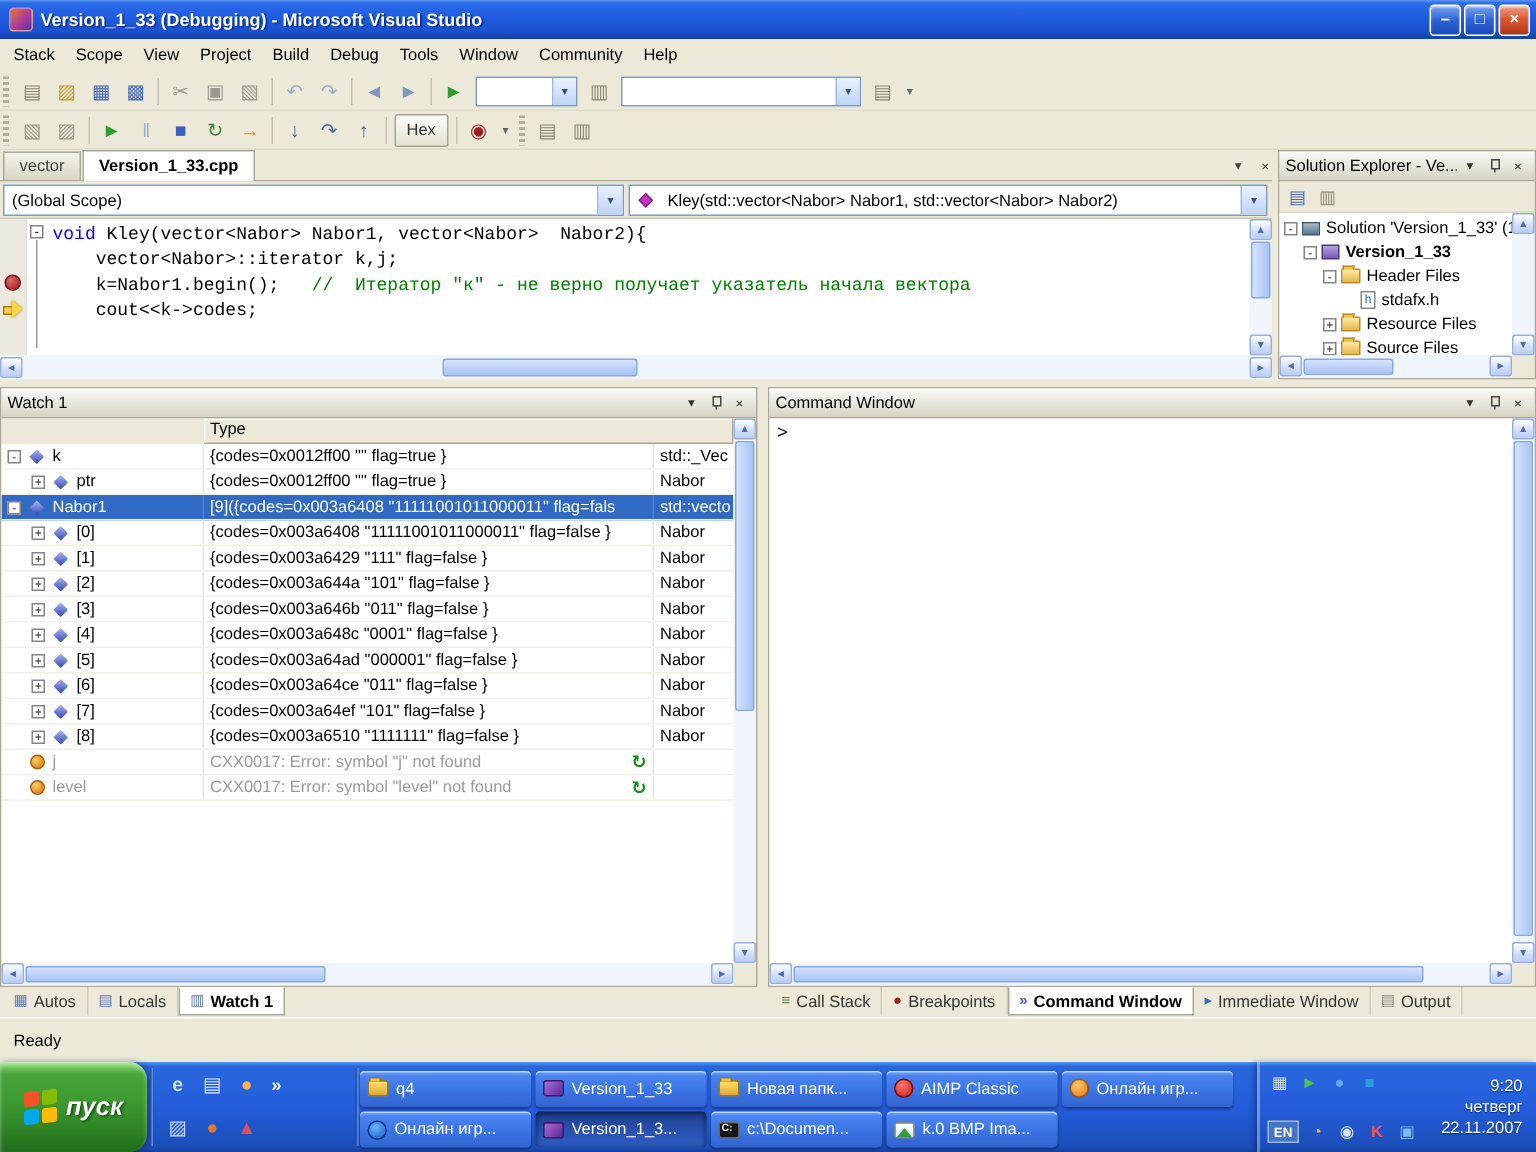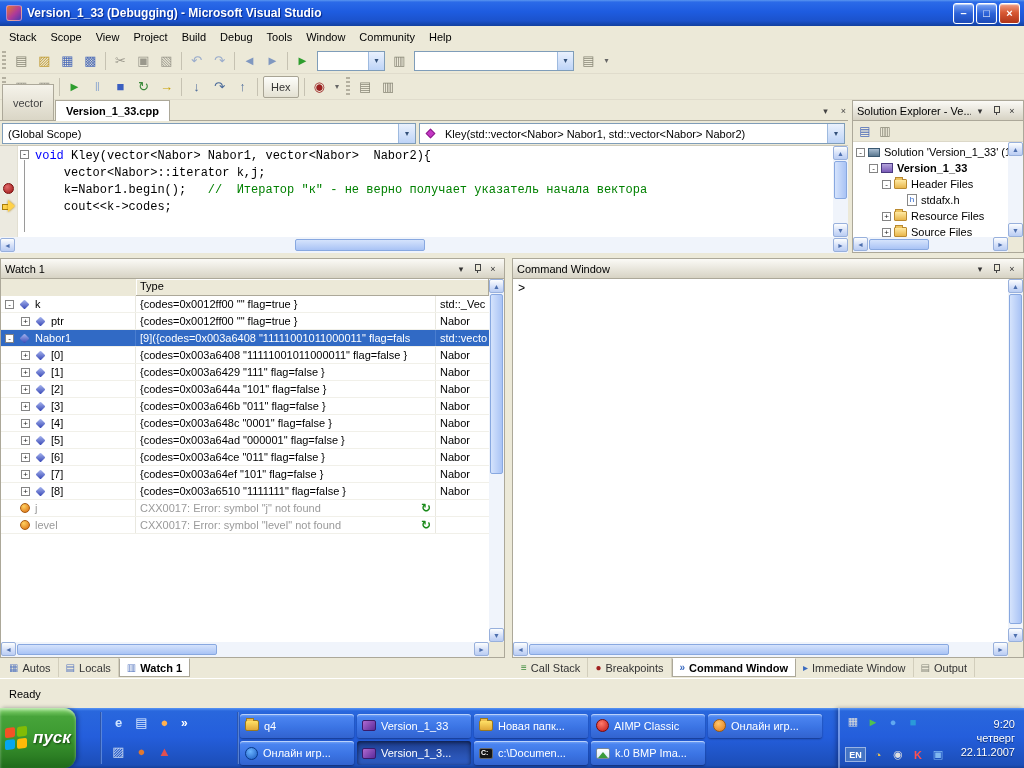--- a/index.html
+++ b/index.html
@@ -26,21 +26,21 @@
 .tbtn{width:23px;height:22px;display:inline-flex;align-items:center;justify-content:center;font-size:13px;flex:none;}
 .tbtn.ttext{width:auto;padding:0 7px;font-size:11px;color:#333;border:1px solid #a8a494;border-radius:2px;background:linear-gradient(#fdfdfa,#e4e1d2);margin:12px 2px;}
 .tsep{width:1px;height:18px;background:#c6c2b2;margin:0 3px;flex:none;}
 .grip{width:4px;height:20px;margin:0 4px 0 2px;flex:none;background:repeating-linear-gradient(180deg,#b4b0a0 0 2px,transparent 2px 4px);}
 .tcombo{height:20px;border:1px solid #7F9DB9;background:#fff;display:inline-flex;align-items:center;justify-content:flex-end;margin:0 3px;flex:none;}
 .tcombo-arrow{width:16px;height:18px;background:linear-gradient(#eaf1fd,#bed4f7);border-left:1px solid #9ebadf;display:flex;align-items:center;justify-content:center;color:#33507a;font-size:8px;}
 .tdd{width:13px;height:22px;display:inline-flex;align-items:center;justify-content:center;color:#666;font-size:8px;flex:none;}
 
 
 .tabstrip{position:absolute;left:0;top:100px;width:848px;height:21px;background:#ECE9D8;display:flex;align-items:flex-end;padding-left:2px;border-bottom:1px solid #aca899;}
-.tab{height:36px;padding:0 10px;display:flex;align-items:center;border:1px solid #aca899;border-bottom:none;background:linear-gradient(#f5f3ea,#dad6c6);margin-right:1px;color:#444;white-space:nowrap;}
+.tab{height:19px;padding:0 10px;display:flex;align-items:center;border:1px solid #aca899;border-bottom:none;background:linear-gradient(#f5f3ea,#dad6c6);margin-right:1px;color:#444;white-space:nowrap;}
 .tab.active{background:#fff;color:#000;font-weight:bold;height:21px;margin-bottom:-1px;}
 .tabstrip-btns{position:absolute;right:4px;top:3px;display:flex;gap:3px;}
 .ts-btn{width:15px;height:15px;display:flex;align-items:center;justify-content:center;color:#444;font-size:9px;}
 
 
 .navbar{position:absolute;left:0;top:121px;width:848px;height:25px;background:#ECE9D8;border-bottom:1px solid #ccc9ba;}
 .navcombo{position:absolute;top:2px;height:21px;background:#fff;border:1px solid #7F9DB9;display:flex;align-items:center;overflow:hidden;}
 .navcombo .txt{flex:1;padding-left:5px;white-space:nowrap;overflow:hidden;}
 .navcombo .arrow{width:17px;height:19px;flex:none;background:linear-gradient(#eaf1fd,#bed4f7);border-left:1px solid #9ebadf;display:flex;align-items:center;justify-content:center;color:#33507a;font-size:8px;}
 .scope{left:2px;width:414px;}
@@ -128,21 +128,21 @@
 .btab{height:19px;display:flex;align-items:center;gap:4px;padding:0 7px;color:#333;border-right:1px solid #d2cebc;}
 .btab.active{background:#fff;border:1px solid #aca899;border-top:1px solid #fff;font-weight:bold;color:#000;}
 .btab-icon{font-size:10px;}
 
 
 .statusbar{position:absolute;left:0;top:678px;width:1024px;height:30px;background:#ECE9D8;border-top:1px solid #fff;display:flex;align-items:center;padding:0 9px;}
 
 
 .taskbar{position:absolute;left:0;top:708px;width:1024px;height:60px;
  background:linear-gradient(180deg,#5795f5 0%,#2967dd 5%,#245edc 48%,#1c4eb8 95%,#15409a 100%);}
-.start-btn{position:absolute;left:0;top:0;width:76px;height:60px;border-radius:0 12px 12px 0;display:flex;align-items:center;justify-content:center;gap:6px;
+.start-btn{position:absolute;left:0;top:0;width:98px;height:60px;border-radius:0 12px 12px 0;display:flex;align-items:center;justify-content:center;gap:6px;
  background:linear-gradient(180deg,#8fdc78 0%,#47a43a 14%,#3d9a31 45%,#2c7f24 80%,#1f6b1a 100%);
  box-shadow:inset 0 2px 3px rgba(255,255,255,.45),2px 0 4px rgba(0,0,20,.35);
  color:#fff;font-weight:bold;font-style:italic;font-size:17px;text-shadow:1px 1px 2px #14420f;}
 .win-flag{width:22px;height:22px;position:relative;transform:skewY(-6deg);flex:none;}
 .win-flag span{position:absolute;width:10px;height:10px;border-radius:2px;}
 .wf-r{left:0;top:0;background:#f35325;}
 .wf-g{right:0;top:0;background:#81bc06;}
 .wf-b{left:0;bottom:0;background:#05a6f0;}
 .wf-y{right:0;bottom:0;background:#ffba08;}
 .tb-div{position:absolute;top:4px;bottom:4px;width:2px;background:linear-gradient(90deg,#173f95,#6c9af0);}

